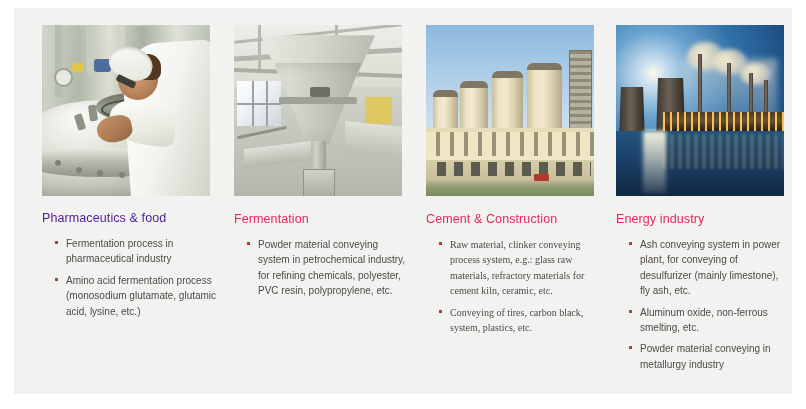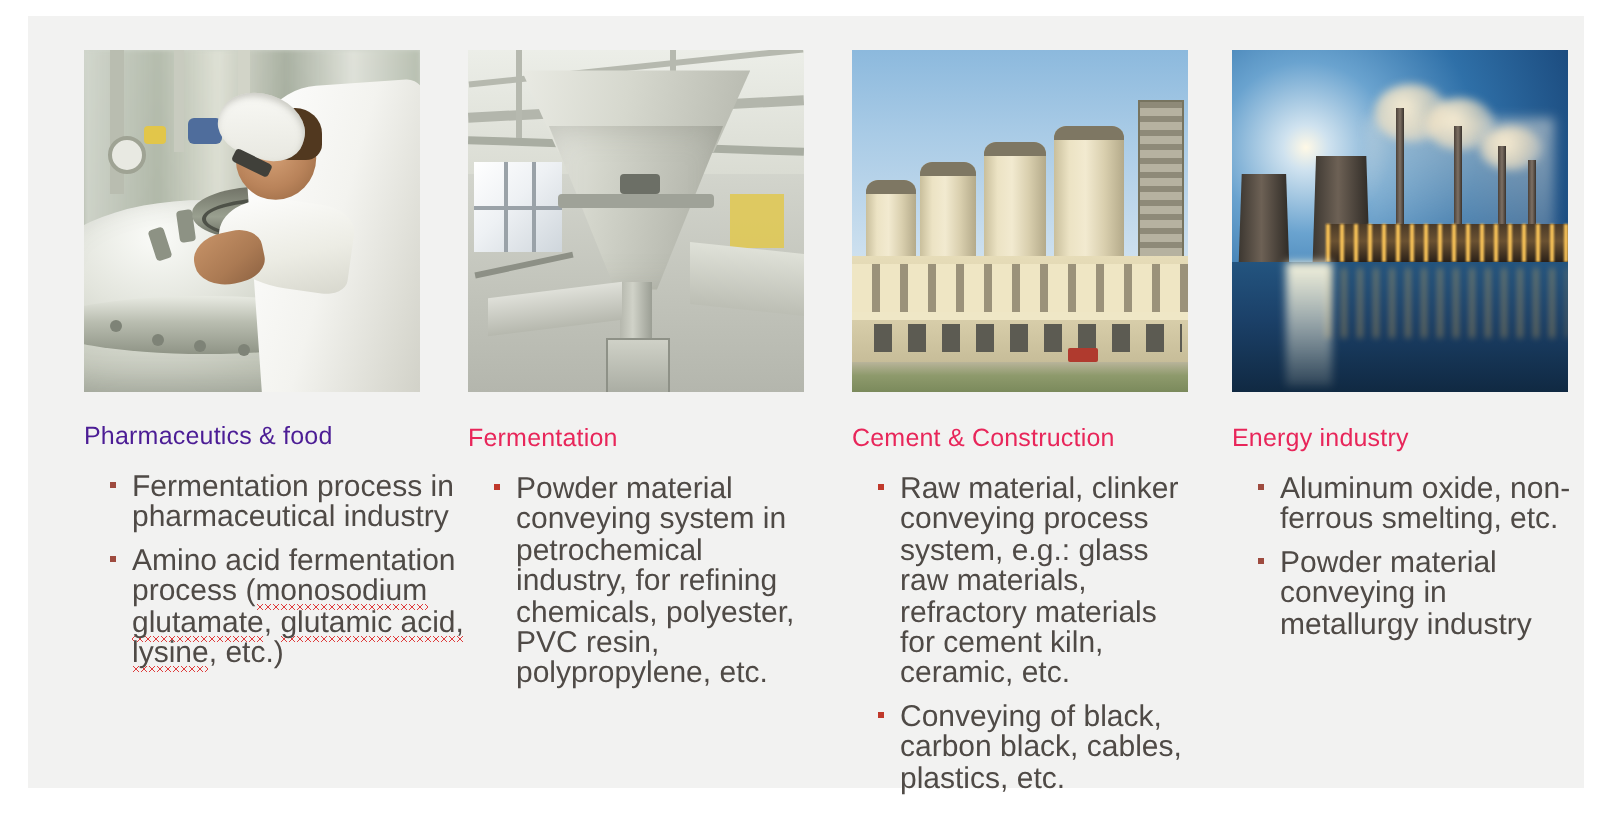--- a/index.html
+++ b/index.html
@@ -311,27 +311,27 @@
   .col-0 .heading { left: 14px; top: 203px; color:#4c1d95; }
   .col-1 .heading { left: 12px; top: 204px; color:#e8265a; }
   .col-2 .heading { left: 13px; top: 204px; color:#e8265a; }
   .col-3 .heading { left: 11px; top: 204px; color:#e8265a; }
 
   ul.bullets {
     position: absolute;
     margin: 0;
     padding: 0;
     list-style: none;
-    font-size: 15px;
+    font-size: 10px;
     line-height: 15.4px;
     color: #4f4a46;
   }
   .col-0 ul { left: 26px; top: 228px; width: 182px; }
   .col-1 ul { left: 24px; top: 229px; width: 160px; }
-  .col-2 ul { left: 25px; top: 229px; width: 158px; }
+  .col-2 ul { left: 25px; top: 229px; width: 158px; font-family: Liberation Serif, serif; }
   .col-3 ul { left: 23px; top: 229px; width: 160px; }
 
   ul.bullets li {
     position: relative;
     padding-left: 12px;
     margin-bottom: 6px;
   }
   ul.bullets li::before {
     content: "";
     position: absolute;
@@ -442,21 +442,21 @@
           <div class="slab"></div>
           <div class="wins"></div>
         </div>
         <div class="ground"></div>
         <div class="truck"></div>
       </div>
     </div>
     <div class="heading">Cement &amp; Construction</div>
     <ul class="bullets">
       <li><span>Raw material, clinker conveying process system, e.g.: glass raw materials, refractory materials for cement kiln, ceramic, etc.</span></li>
-      <li><span>Conveying of black, carbon black, cables, plastics, etc.</span></li>
+      <li><span>Conveying of tires, carbon black, system, plastics, etc.</span></li>
     </ul>
   </div>
 
   <div class="column col-3">
     <div class="photo">
       <div class="scene p4">
         <div class="sky"></div>
         <div class="haze"></div>
         <div class="plume pl1"></div>
         <div class="plume pl2"></div>
@@ -469,18 +469,19 @@
         <div class="tower t2"></div>
         <div class="plant"></div>
         <div class="lights"></div>
         <div class="water"></div>
         <div class="refl"></div>
         <div class="sunrefl"></div>
       </div>
     </div>
     <div class="heading">Energy industry</div>
     <ul class="bullets">
+      <li><span>Ash conveying system in power plant, for conveying of <span class="sq">desulfurizer</span> (mainly limestone), fly ash, etc.</span></li>
       <li><span>Aluminum oxide, non-ferrous smelting, etc.</span></li>
       <li><span>Powder material conveying in metallurgy industry</span></li>
     </ul>
   </div>
 
 </div>
 
 </body></html>

